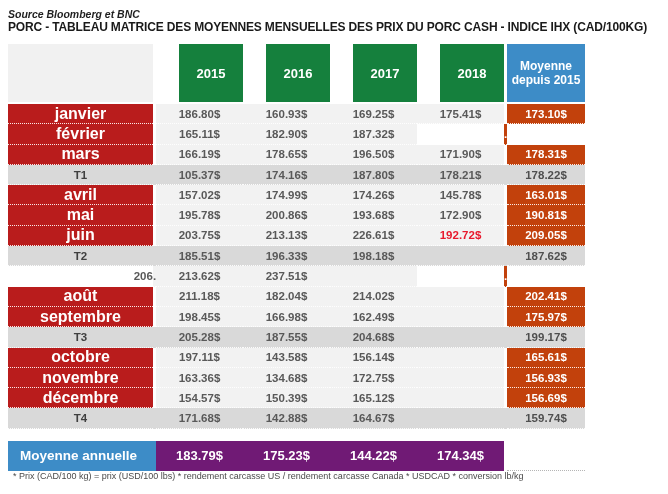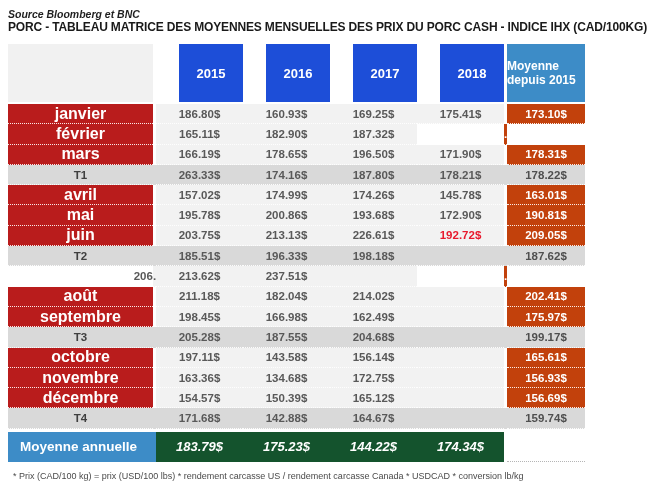--- a/index.html
+++ b/index.html
@@ -24,27 +24,27 @@
     display: grid;
     grid-template-columns: 145px 3px 87px 87px 87px 87px 3px 78px;
   }
   .cell { display: flex; align-items: center; justify-content: center; }
 
   
   .header-row { height: 58px; }
   .hdr-corner { background: #f1f1f1; }
   .hdr-gap { background: #ffffff; }
   .hdr-year {
-    background: #1d4ed8; color: #ffffff;
+    background: #15803d; color: #ffffff;
     font-size: 13px; font-weight: bold; margin-left: 23px;
   }
   .hdr-moy {
     background: #3d8cc7; color: #ffffff;
     font-size: 12px; font-weight: bold;
-    line-height: 1.18;
+    text-align: center; line-height: 1.18;
   }
 
   
   .table-body { margin-top: 2px; }
   .body-row { height: 20.3px; }
   .body-row .cell { border-bottom: 1px dotted rgba(255,255,255,0.9); }
   .body-row .lbl {
     background: #b91c1c; color: #ffffff;
     font-size: 16px; font-weight: bold;
   }
@@ -59,31 +59,31 @@
   }
   .body-row.total .lbl,
   .body-row.total .gap,
   .body-row.total .val,
   .body-row.total .moy { background: #d9d9d9; }
   .body-row.total .lbl { color: #404040; font-weight: bold; font-size: 11.5px; }
   .body-row.total .moy { color: #4f4f4f; }
   .val.red { color: #e8192d; }
 
   
-  .summary-row { height: 30px; margin-top: 3px; }
+  .summary-row { height: 30px; margin-top: 12px; }
   .sum-label {
     grid-column: 1 / 3;
     background: #3d8cc7; color: #ffffff;
     font-size: 13.5px; font-weight: bold;
     display: flex; align-items: center;
     padding-left: 12px;
   }
   .sum-val {
-    background: #14532d; color: #ffffff;
-    font-size: 13px; font-weight: bold; font-style: italic;
+    background: #701a75; color: #ffffff;
+    font-size: 13px; font-weight: bold;
   }
   .sum-gap { background: #ffffff; }
   .sum-tail { background: #ffffff; border-bottom: 1px dotted #b5b5b5; }
 
   .footnote {
     position: absolute; left: 13px; top: 471px;
     font-size: 9px; color: #4a4a4a; white-space: nowrap;
   }
 </style>
 </head>
@@ -130,21 +130,21 @@
         <div class="cell val">166.19$</div>
         <div class="cell val">178.65$</div>
         <div class="cell val">196.50$</div>
         <div class="cell val">171.90$</div>
         <div class="cell gap"></div>
         <div class="cell moy">178.31$</div>
       </div>
       <div class="grid-row body-row total">
         <div class="cell lbl">T1</div>
         <div class="cell gap"></div>
-        <div class="cell val">263.33$</div>
+        <div class="cell val">105.37$</div>
         <div class="cell val">174.16$</div>
         <div class="cell val">187.80$</div>
         <div class="cell val">178.21$</div>
         <div class="cell gap"></div>
         <div class="cell moy">178.22$</div>
       </div>
       <div class="grid-row body-row month">
         <div class="cell lbl">avril</div>
         <div class="cell gap"></div>
         <div class="cell val">157.02$</div>

